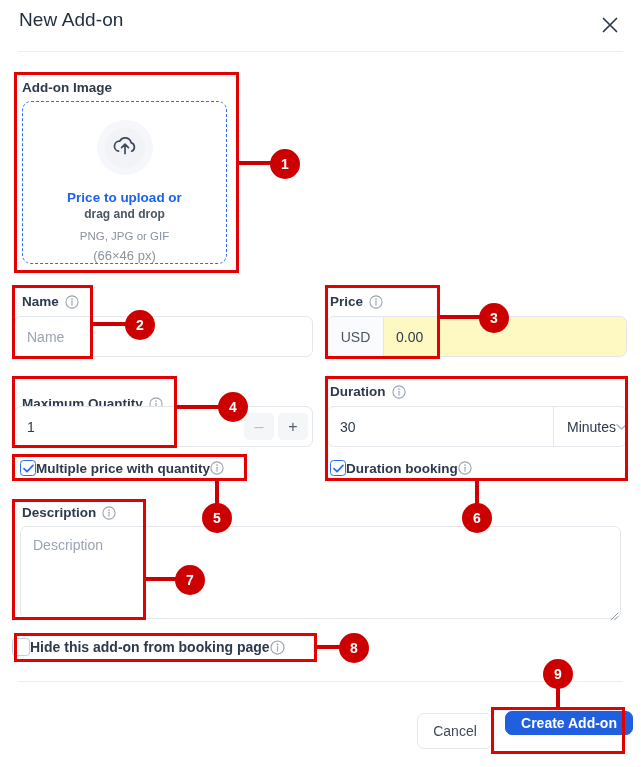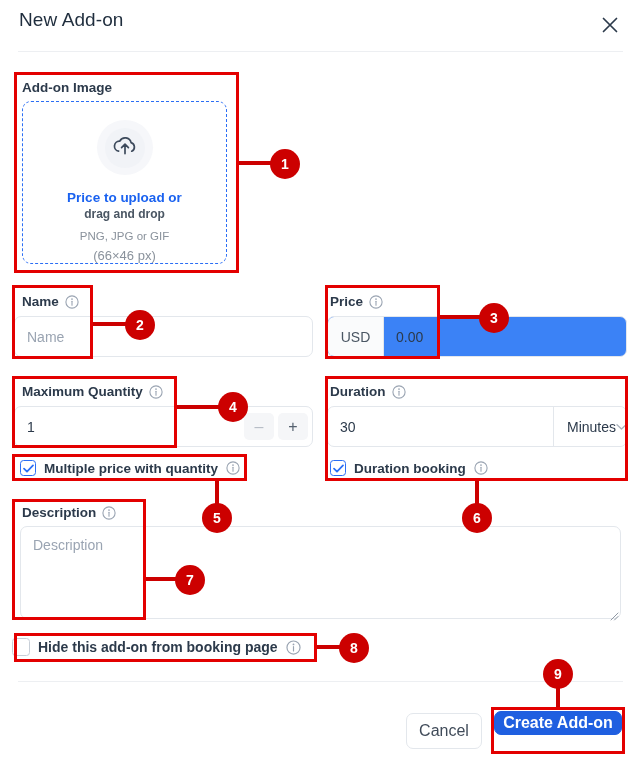--- a/index.html
+++ b/index.html
@@ -74,34 +74,34 @@
   .dz-dims { margin-top: 6px; color:#8a929c; font-size:13px; }
 
   
   #lbl-name { left: 22px; top: 294px; }
   #inp-name { left: 14px; top: 316px; width: 299px; height: 41px; }
 
   
   #lbl-price { left: 330px; top: 294px; }
   .price-group {
     position:absolute; left: 327px; top: 316px; width: 300px; height: 41px;
-    border:1px solid #e3e7ec; border-radius:7px; background:#3b82f6; display:flex; overflow:hidden;
+    border:1px solid #e3e7ec; border-radius:7px; background:#fef9c3; display:flex; overflow:hidden;
   }
   .price-addon {
     width: 56px; display:flex; align-items:center; justify-content:center;
     background:#fafbfc; border-right:1px solid #e3e7ec;
     font-size:14px; color:#4a5663;
   }
   .price-input {
     flex:1; border:none; outline:none; padding: 0 12px; font-size:14px;
     color:#2c3a4b; background:transparent; font-family:"Liberation Sans", sans-serif;
   }
 
   
-  #lbl-maxqty { left: 22px; top: 384px; }
+  #lbl-maxqty { left: 22px; top: 396px; }
   .qty-group {
     position:absolute; left: 14px; top: 406px; width: 299px; height: 41px;
     border:1px solid #e3e7ec; border-radius:7px; background:#fff; display:flex; align-items:center;
   }
   .qty-input {
     flex:1; border:none; outline:none; padding:0 12px; font-size:14px; color:#2c3a4b;
     background:transparent; font-family:"Liberation Sans", sans-serif;
   }
   .stepper {
     width:30px; height:27px; border-radius:5px; background:#f5f6f8;
@@ -122,21 +122,21 @@
     background:transparent; font-family:"Liberation Sans", sans-serif;
   }
   .dur-select {
     width: 108px; border-left:1px solid #e3e7ec; display:flex; align-items:center;
     justify-content:center; padding:0 11px 0 13px; cursor:pointer;
     font-size:14px; color:#2c3a4b; background:#fff;margin-left:20px;
   }
   .chev { color:#aab2bc; font-size:11px; }
 
   
-  .cbrow { position:absolute; display:flex; align-items:center; gap:8px; cursor:pointer; }
+  .cbrow { position:absolute; display:flex; align-items:center; gap:0; cursor:pointer; }
   .cbox {
     width:16px; height:16px; border-radius:3.5px; border:1.6px solid #c7ced7;
     background:#fff; display:flex; align-items:center; justify-content:center; flex:0 0 auto;
   }
   .cbox.checked { border-color:#2b6ef5; }
   .cbox.checked svg { display:block; }
   .cb-label { font-size:13.5px; font-weight:700; color:#2c3a4b; white-space:nowrap; }
   #cb-multiprice { left: 20px; top: 460px; }
   #cb-durationreq { left: 330px; top: 460px; }
   #cb-hide { left: 12px; top: 638px; }
@@ -150,23 +150,24 @@
     border:1px solid #e3e7ec; border-radius:7px; background:#fff;
     padding:10px 12px; font-size:14px; color:#2c3a4b; resize:none; outline:none;
     font-family:"Liberation Sans", sans-serif;
   }
   .desc-area::placeholder { color:#9aa4b2; }
   .resize-grip { position:absolute; left:609px; top:607px; width:10px; height:10px; }
 
   
   .footer-rule { position:absolute; left:18px; top:681px; width:605px; height:1px; background:#edeff2; }
   .btn {
-    position:absolute; border-radius:7px; font-size:16px; font-weight:700;
+    position:absolute; border-radius:7px; font-size:14px; font-weight:700;
     display:flex; align-items:center; justify-content:center; cursor:pointer;
     font-family:"Liberation Sans", sans-serif;
+    margin-left:11px;
   }
   #btn-cancel {
     left: 406px; top: 713px; width: 76px; height: 36px;
     background:#fff; border:1px solid #e3e7ec; color:#404b59; font-weight:400;
   }
   #btn-create {
     left: 494px; top: 711px; width: 128px; height: 24px;
     background:#1f5fe0; border:1px solid #1f5fe0; color:#fff;
   }
 

